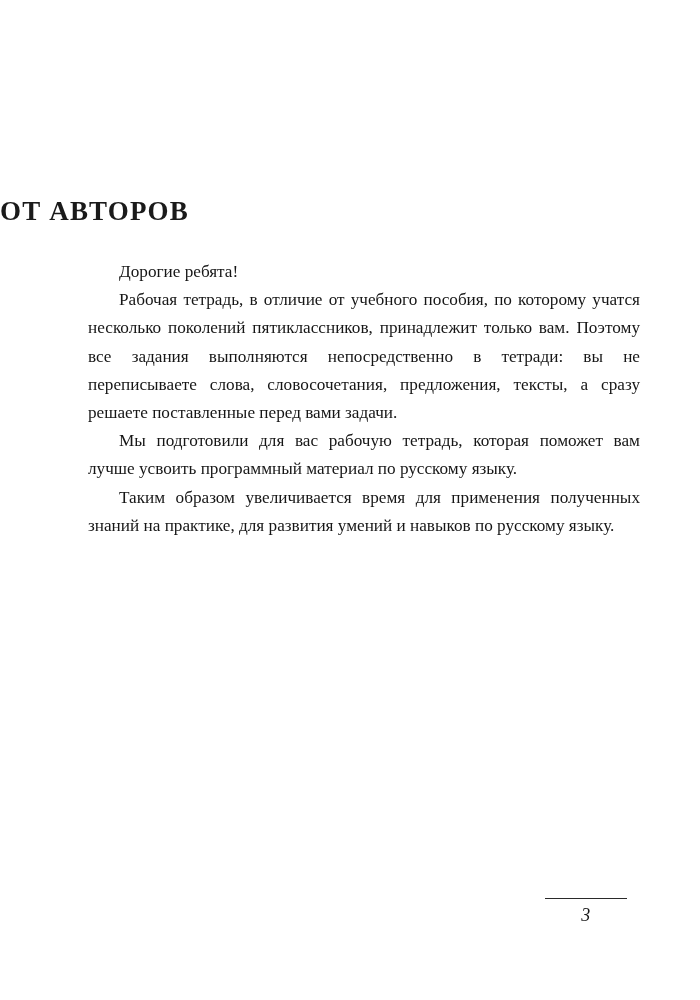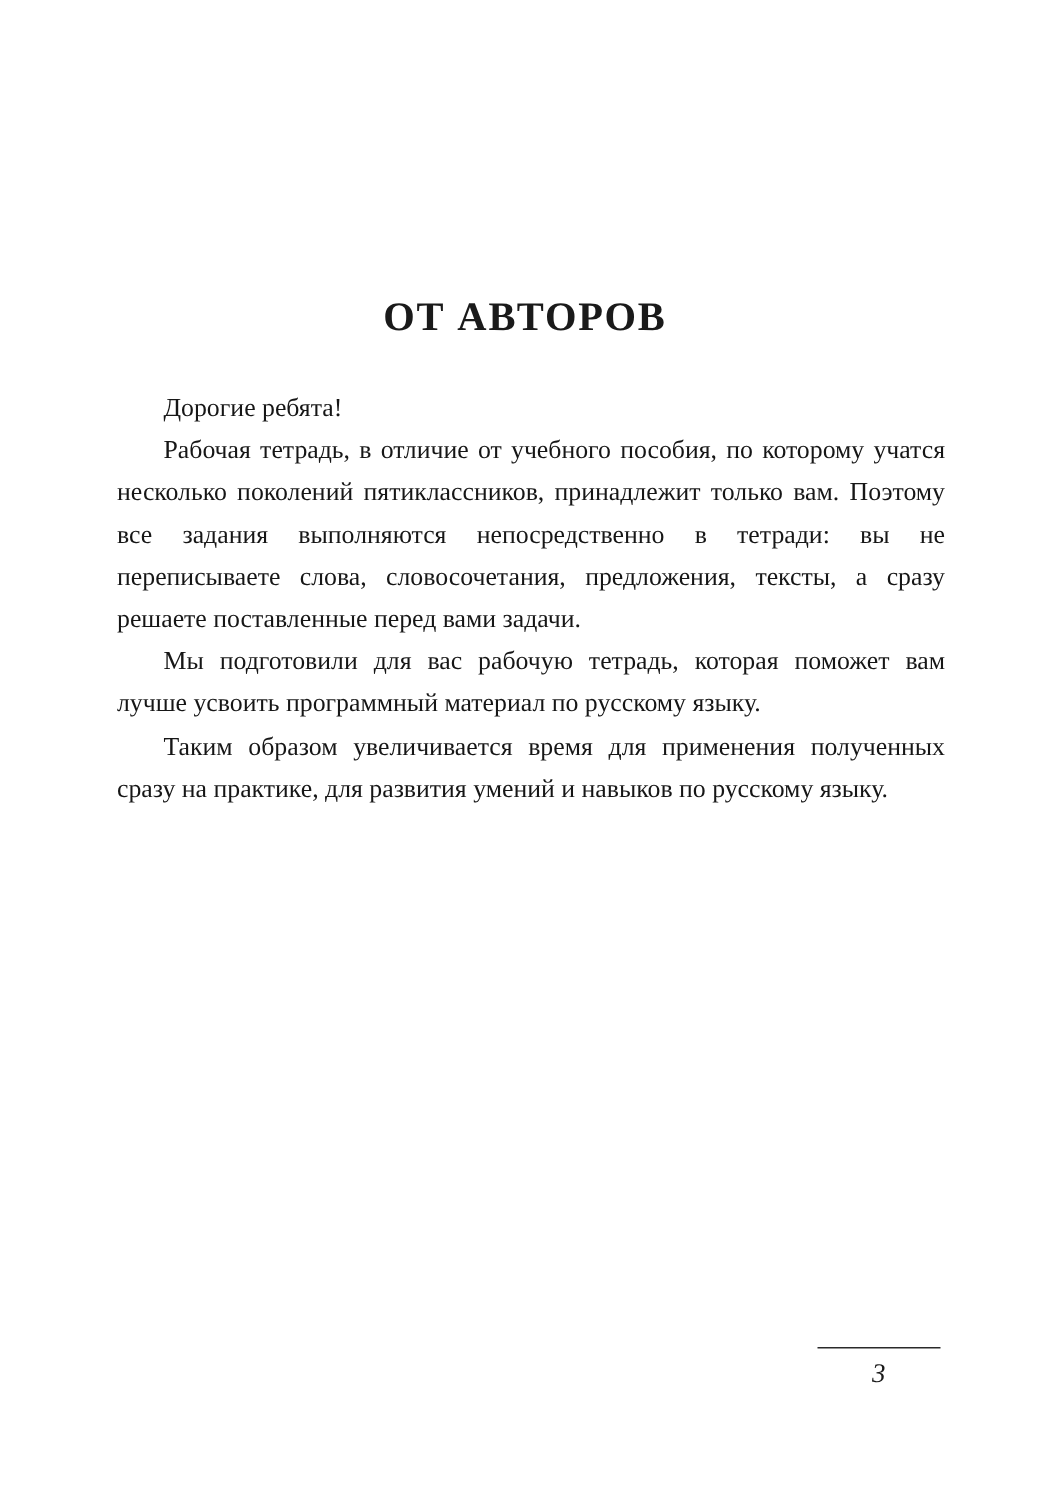--- a/index.html
+++ b/index.html
@@ -21,30 +21,30 @@
     left: 0;
     width: 700px;
     height: 1000px;
     box-sizing: border-box;
   }
   .page-title {
     position: absolute;
     top: 178px;
     left: 0;
     width: 700px;
-    text-align: center;
+    text-align: left;
     font-size: 27px;
     font-weight: bold;
     letter-spacing: 1.2px;
     font-family: "Liberation Serif", serif;
   }
   .body-text {
     position: absolute;
     top: 258px;
-    left: 78px;
+    left: 88px;
     width: 552px;
   }
   .para {
     margin: 0 0 0 0;
     text-indent: 31px;
     text-align: justify;
     font-size: 17.2px;
     line-height: 28.2px;
     font-family: "Liberation Serif", serif;
     color: #161616;
@@ -81,21 +81,21 @@
 <body>
 
 <div class="page">
 
   <h1 class="page-title">ОТ АВТОРОВ</h1>
 
   <div class="body-text">
     <p class="para">Дорогие ребята!</p>
     <p class="para">Рабочая тетрадь, в отличие от учебного пособия, по которому учатся несколько поколений пятиклассников, принадлежит только вам. Поэтому все задания выполняются непосредственно в тетради: вы не переписываете слова, словосочетания, предложения, тексты, а сразу решаете поставленные перед вами задачи.</p>
     <p class="para">Мы подготовили для вас рабочую тетрадь, которая поможет вам лучше усвоить программный материал по русскому языку.</p>
-    <p class="para">Таким образом увеличивается время для применения полученных сразу на практике, для развития умений и навыков по русскому языку.</p>
+    <p class="para">Таким образом увеличивается время для применения полученных знаний на практике, для развития умений и навыков по русскому языку.</p>
   </div>
 
   <div class="page-number-area">
     <div class="rule"></div>
     <div class="page-number">3</div>
   </div>
 
 </div>
 
 </body></html>

